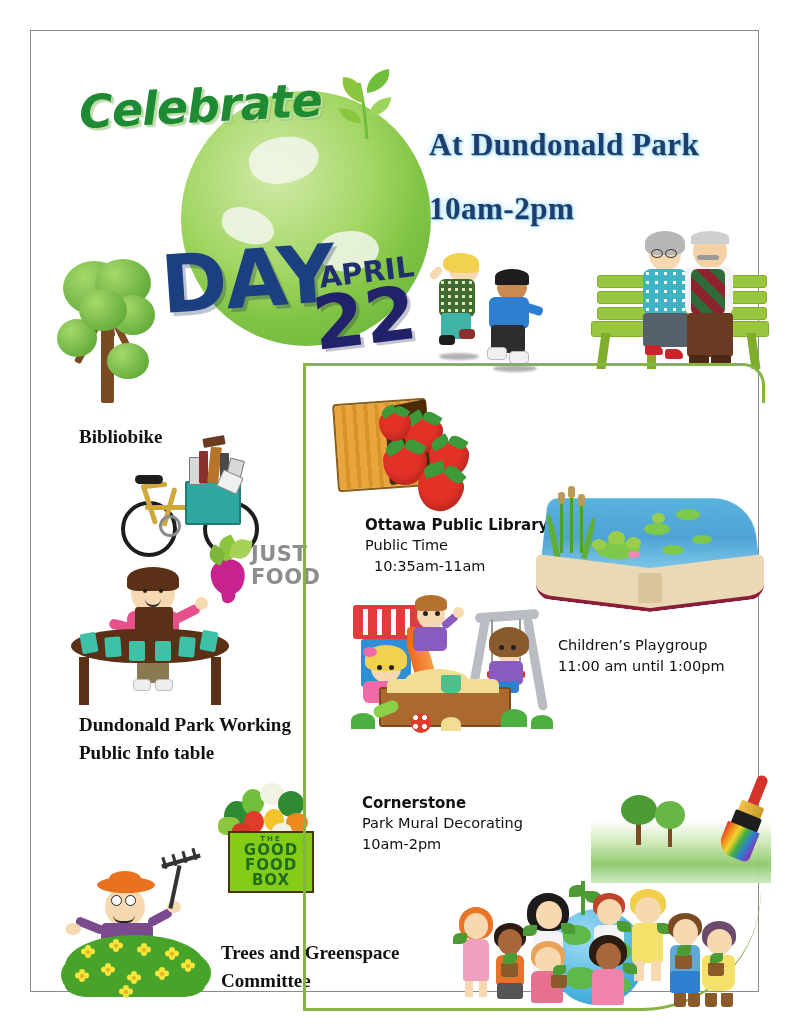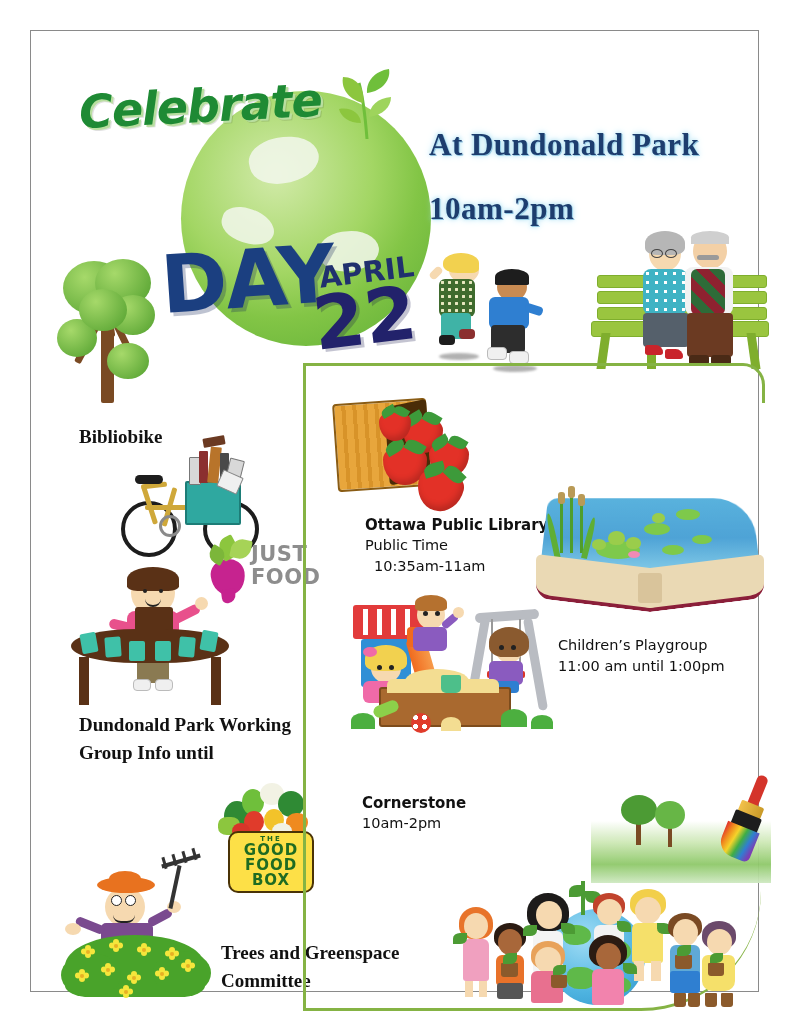--- a/index.html
+++ b/index.html
@@ -99,22 +99,22 @@
   .jf-text{position:absolute;left:42px;top:4px;font-family:"DejaVu Sans",sans-serif;
         font-weight:bold;font-size:21px;line-height:23px;color:#8d8d8d;letter-spacing:.5px;}
 
   
   .tbl-top{position:absolute;background:#5a3116;border-radius:50%/60%;}
   .tbl-leg{position:absolute;background:#5a3116;}
   .tbl-card{position:absolute;background:#3fc1a8;border-radius:2px;}
 
   
   .gfb{position:absolute;left:185px;top:748px;width:105px;height:112px;}
-  .gfb-box{position:absolute;left:12px;top:52px;width:82px;height:58px;background:#fde047;
-           border:2px solid #4a3306;border-radius:10px;}
+  .gfb-box{position:absolute;left:12px;top:52px;width:82px;height:58px;background:#84cc16;
+           border:2px solid #4a3306;border-radius:0;}
   .gfb-the{position:absolute;left:0;top:2px;width:82px;text-align:center;
            font-family:"DejaVu Sans",sans-serif;font-weight:bold;font-size:7px;color:#1f6b22;letter-spacing:2px;}
   .gfb-word{position:absolute;left:0;width:82px;text-align:center;
            font-family:"DejaVu Sans",sans-serif;font-weight:bold;font-size:15px;line-height:15px;
            color:#1f6b22;letter-spacing:1px;}
   .veg{position:absolute;border-radius:50%;}
 
   
   .bush{position:absolute;background:#49a32a;border-radius:50%;}
   .flower{position:absolute;width:13px;height:13px;}
@@ -370,21 +370,21 @@
     <div class="tbl-top" style="left:2px;top:58px;width:158px;height:34px;"></div>
     <div class="tbl-leg" style="left:10px;top:86px;width:10px;height:48px;"></div>
     <div class="tbl-leg" style="left:142px;top:86px;width:10px;height:48px;"></div>
     <div class="tbl-card" style="left:12px;top:62px;width:16px;height:20px;transform:rotate(-10deg);"></div>
     <div class="tbl-card" style="left:36px;top:66px;width:16px;height:20px;transform:rotate(-4deg);"></div>
     <div class="tbl-card" style="left:60px;top:70px;width:16px;height:20px;"></div>
     <div class="tbl-card" style="left:86px;top:70px;width:16px;height:20px;"></div>
     <div class="tbl-card" style="left:110px;top:66px;width:16px;height:20px;transform:rotate(5deg);"></div>
     <div class="tbl-card" style="left:132px;top:60px;width:16px;height:20px;transform:rotate(10deg);"></div>
   </div>
-  <div class="left-label lbl-dpwg">Dundonald Park Working Group Info until</div>
+  <div class="left-label lbl-dpwg">Dundonald Park Working Public Info table</div>
 
   <div class="gfb">
     <div class="veg" style="left:8px;top:22px;width:26px;height:30px;background:#2f8a34;"></div>
     <div class="veg" style="left:26px;top:10px;width:22px;height:26px;background:#6fbf3b;"></div>
     <div class="veg" style="left:44px;top:4px;width:24px;height:22px;background:#f2f2e4;border-radius:50%;"></div>
     <div class="veg" style="left:62px;top:12px;width:26px;height:26px;background:#2f8a34;"></div>
     <div class="veg" style="left:2px;top:38px;width:22px;height:18px;background:#8cc63e;border-radius:40%;"></div>
     <div class="veg" style="left:28px;top:32px;width:20px;height:22px;background:#e03b2b;"></div>
     <div class="veg" style="left:48px;top:30px;width:20px;height:22px;background:#f2c32a;"></div>
     <div class="veg" style="left:70px;top:34px;width:22px;height:20px;background:#ef8a1f;border-radius:50% 50% 60% 40%;"></div>
@@ -596,20 +596,21 @@
     <div class="grass-tuft" style="left:182px;top:124px;width:22px;height:14px;"></div>
   </div>
 
   <div class="event ev-mothercraft">
     <div class="ev-line">Children’s Playgroup</div>
     <div class="ev-line">11:00 am until 1:00pm</div>
   </div>
 
   <div class="event ev-cornerstone">
     <div class="ev-title">Cornerstone</div>
+    <div class="ev-line">Park Mural Decorating</div>
     <div class="ev-line">10am-2pm</div>
   </div>
 
   <div class="landscape"></div>
   <div class="ct-tree" style="left:588px;top:762px;width:40px;height:52px;">
     <div style="position:absolute;left:17px;top:24px;width:5px;height:28px;background:#7a4a23;"></div>
     <div class="tree-sm" style="left:2px;top:2px;width:36px;height:30px;"></div>
   </div>
   <div class="ct-tree" style="left:622px;top:770px;width:34px;height:46px;">
     <div style="position:absolute;left:15px;top:22px;width:4px;height:24px;background:#7a4a23;"></div>

